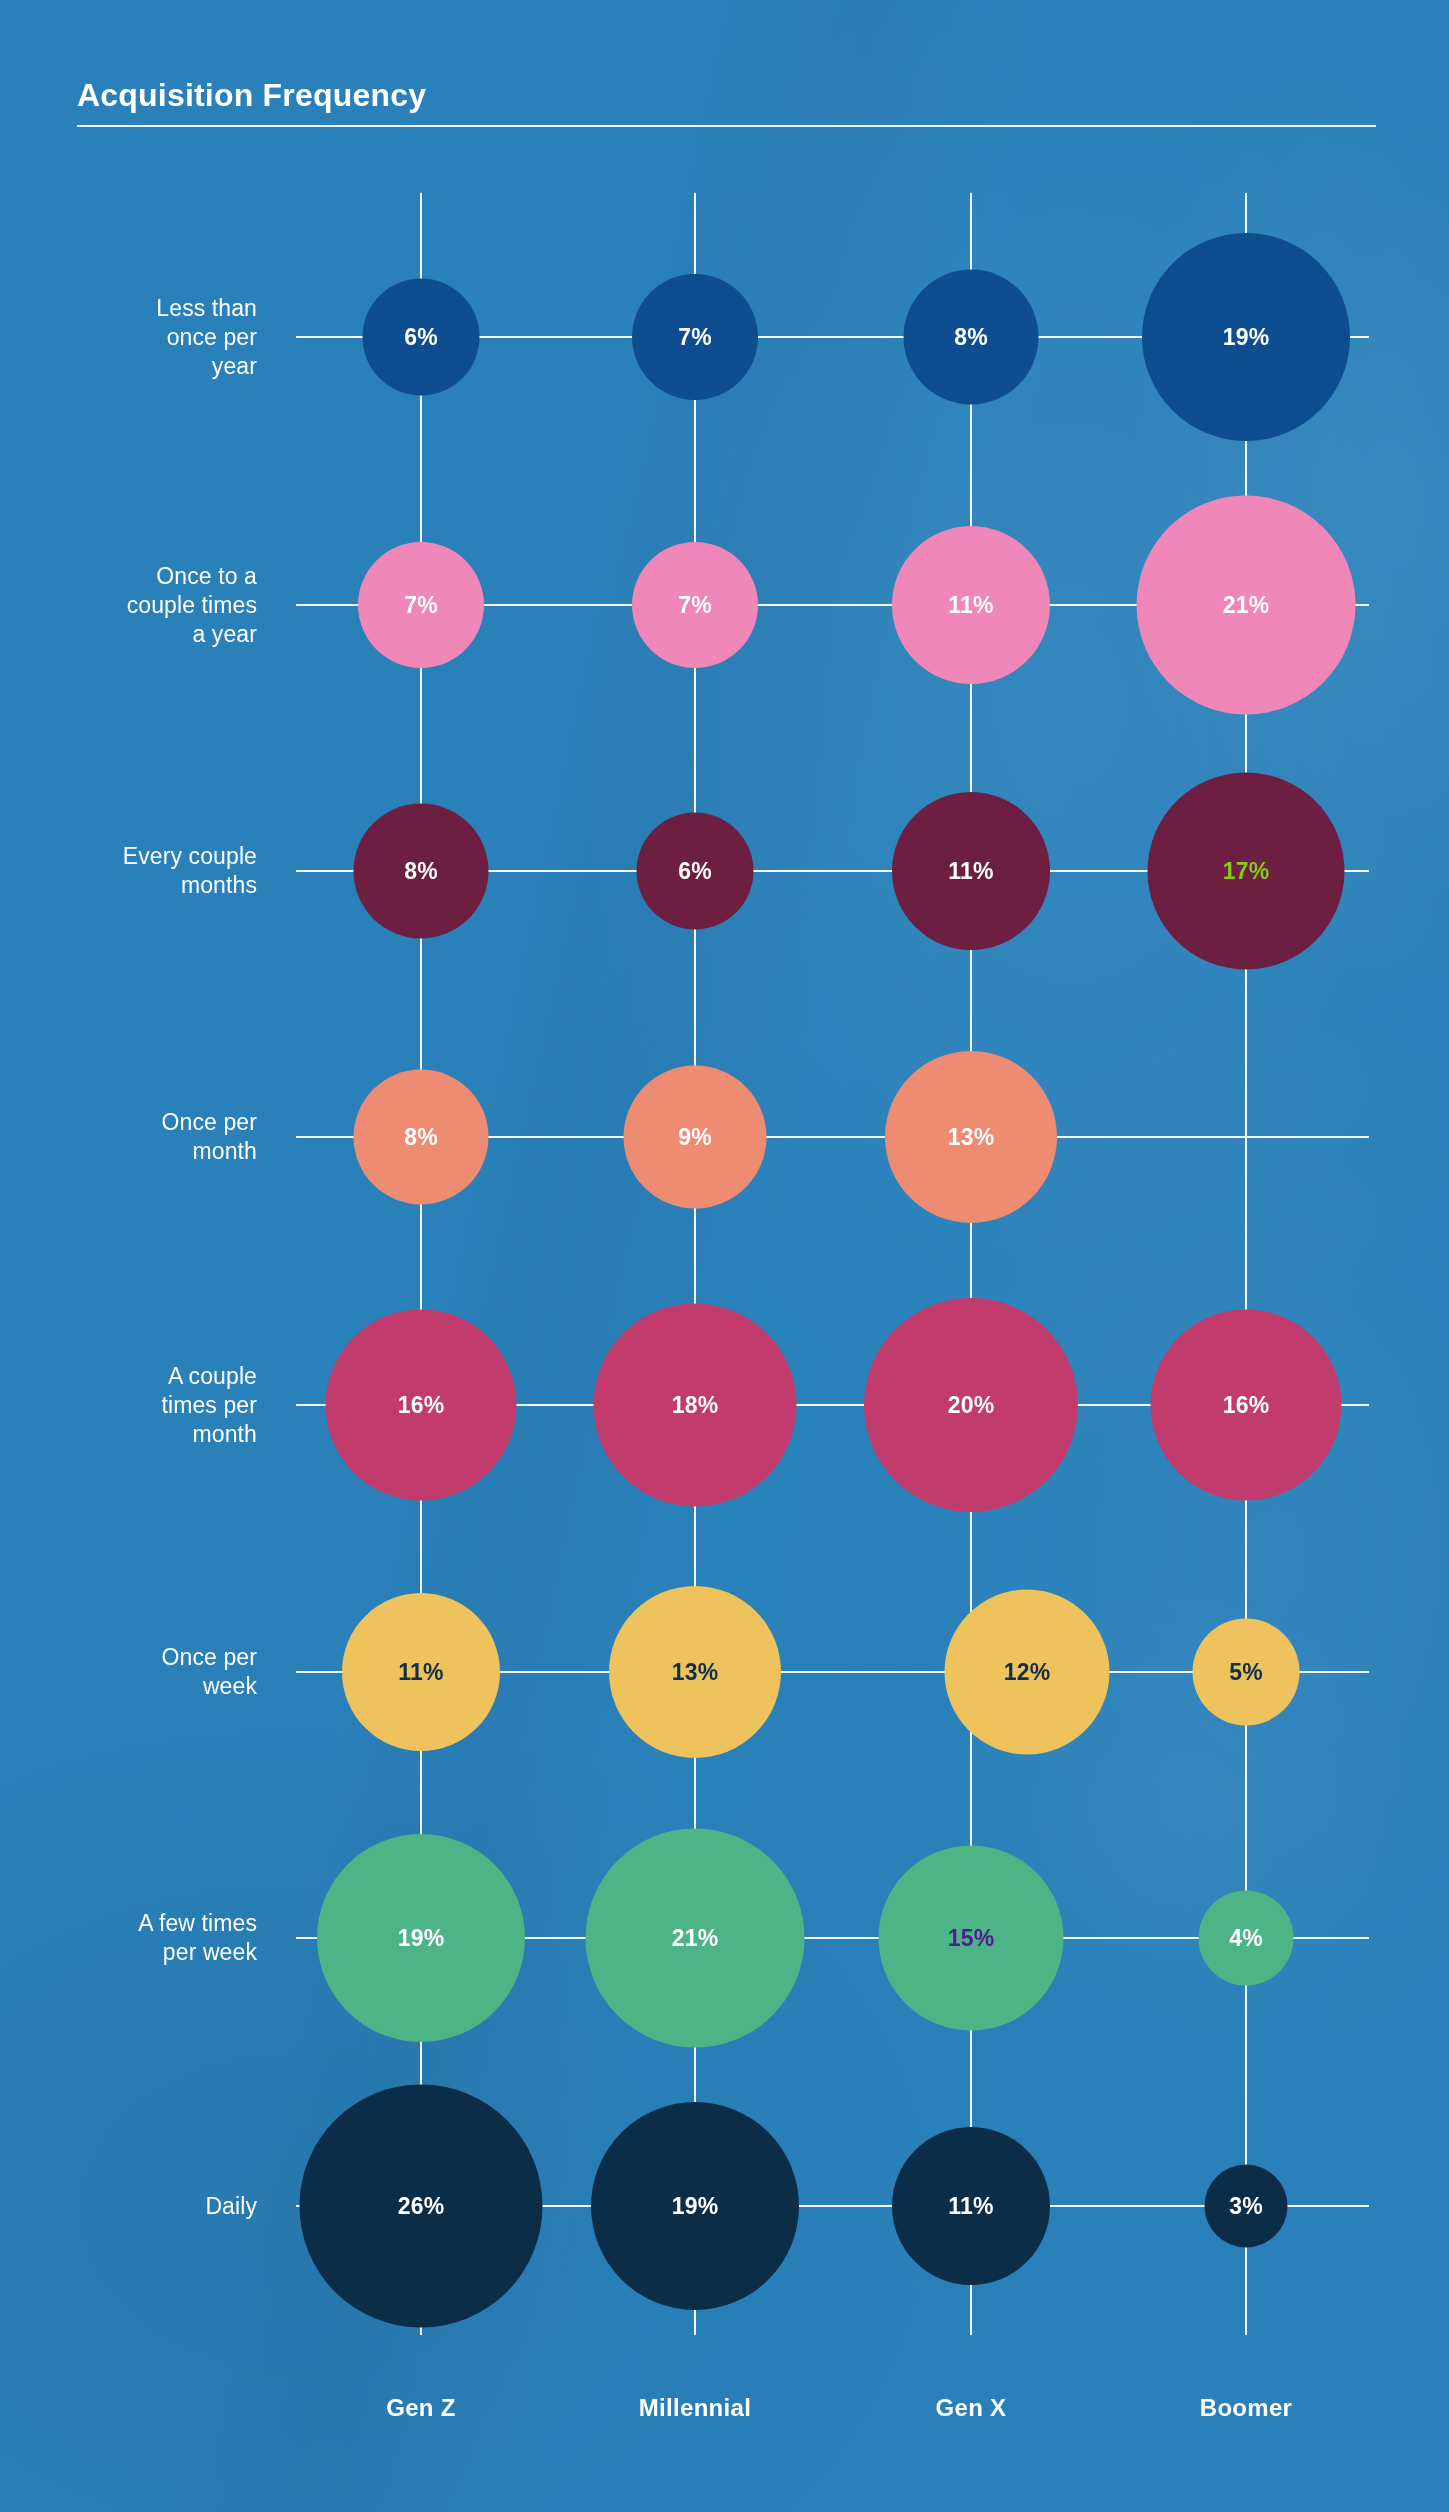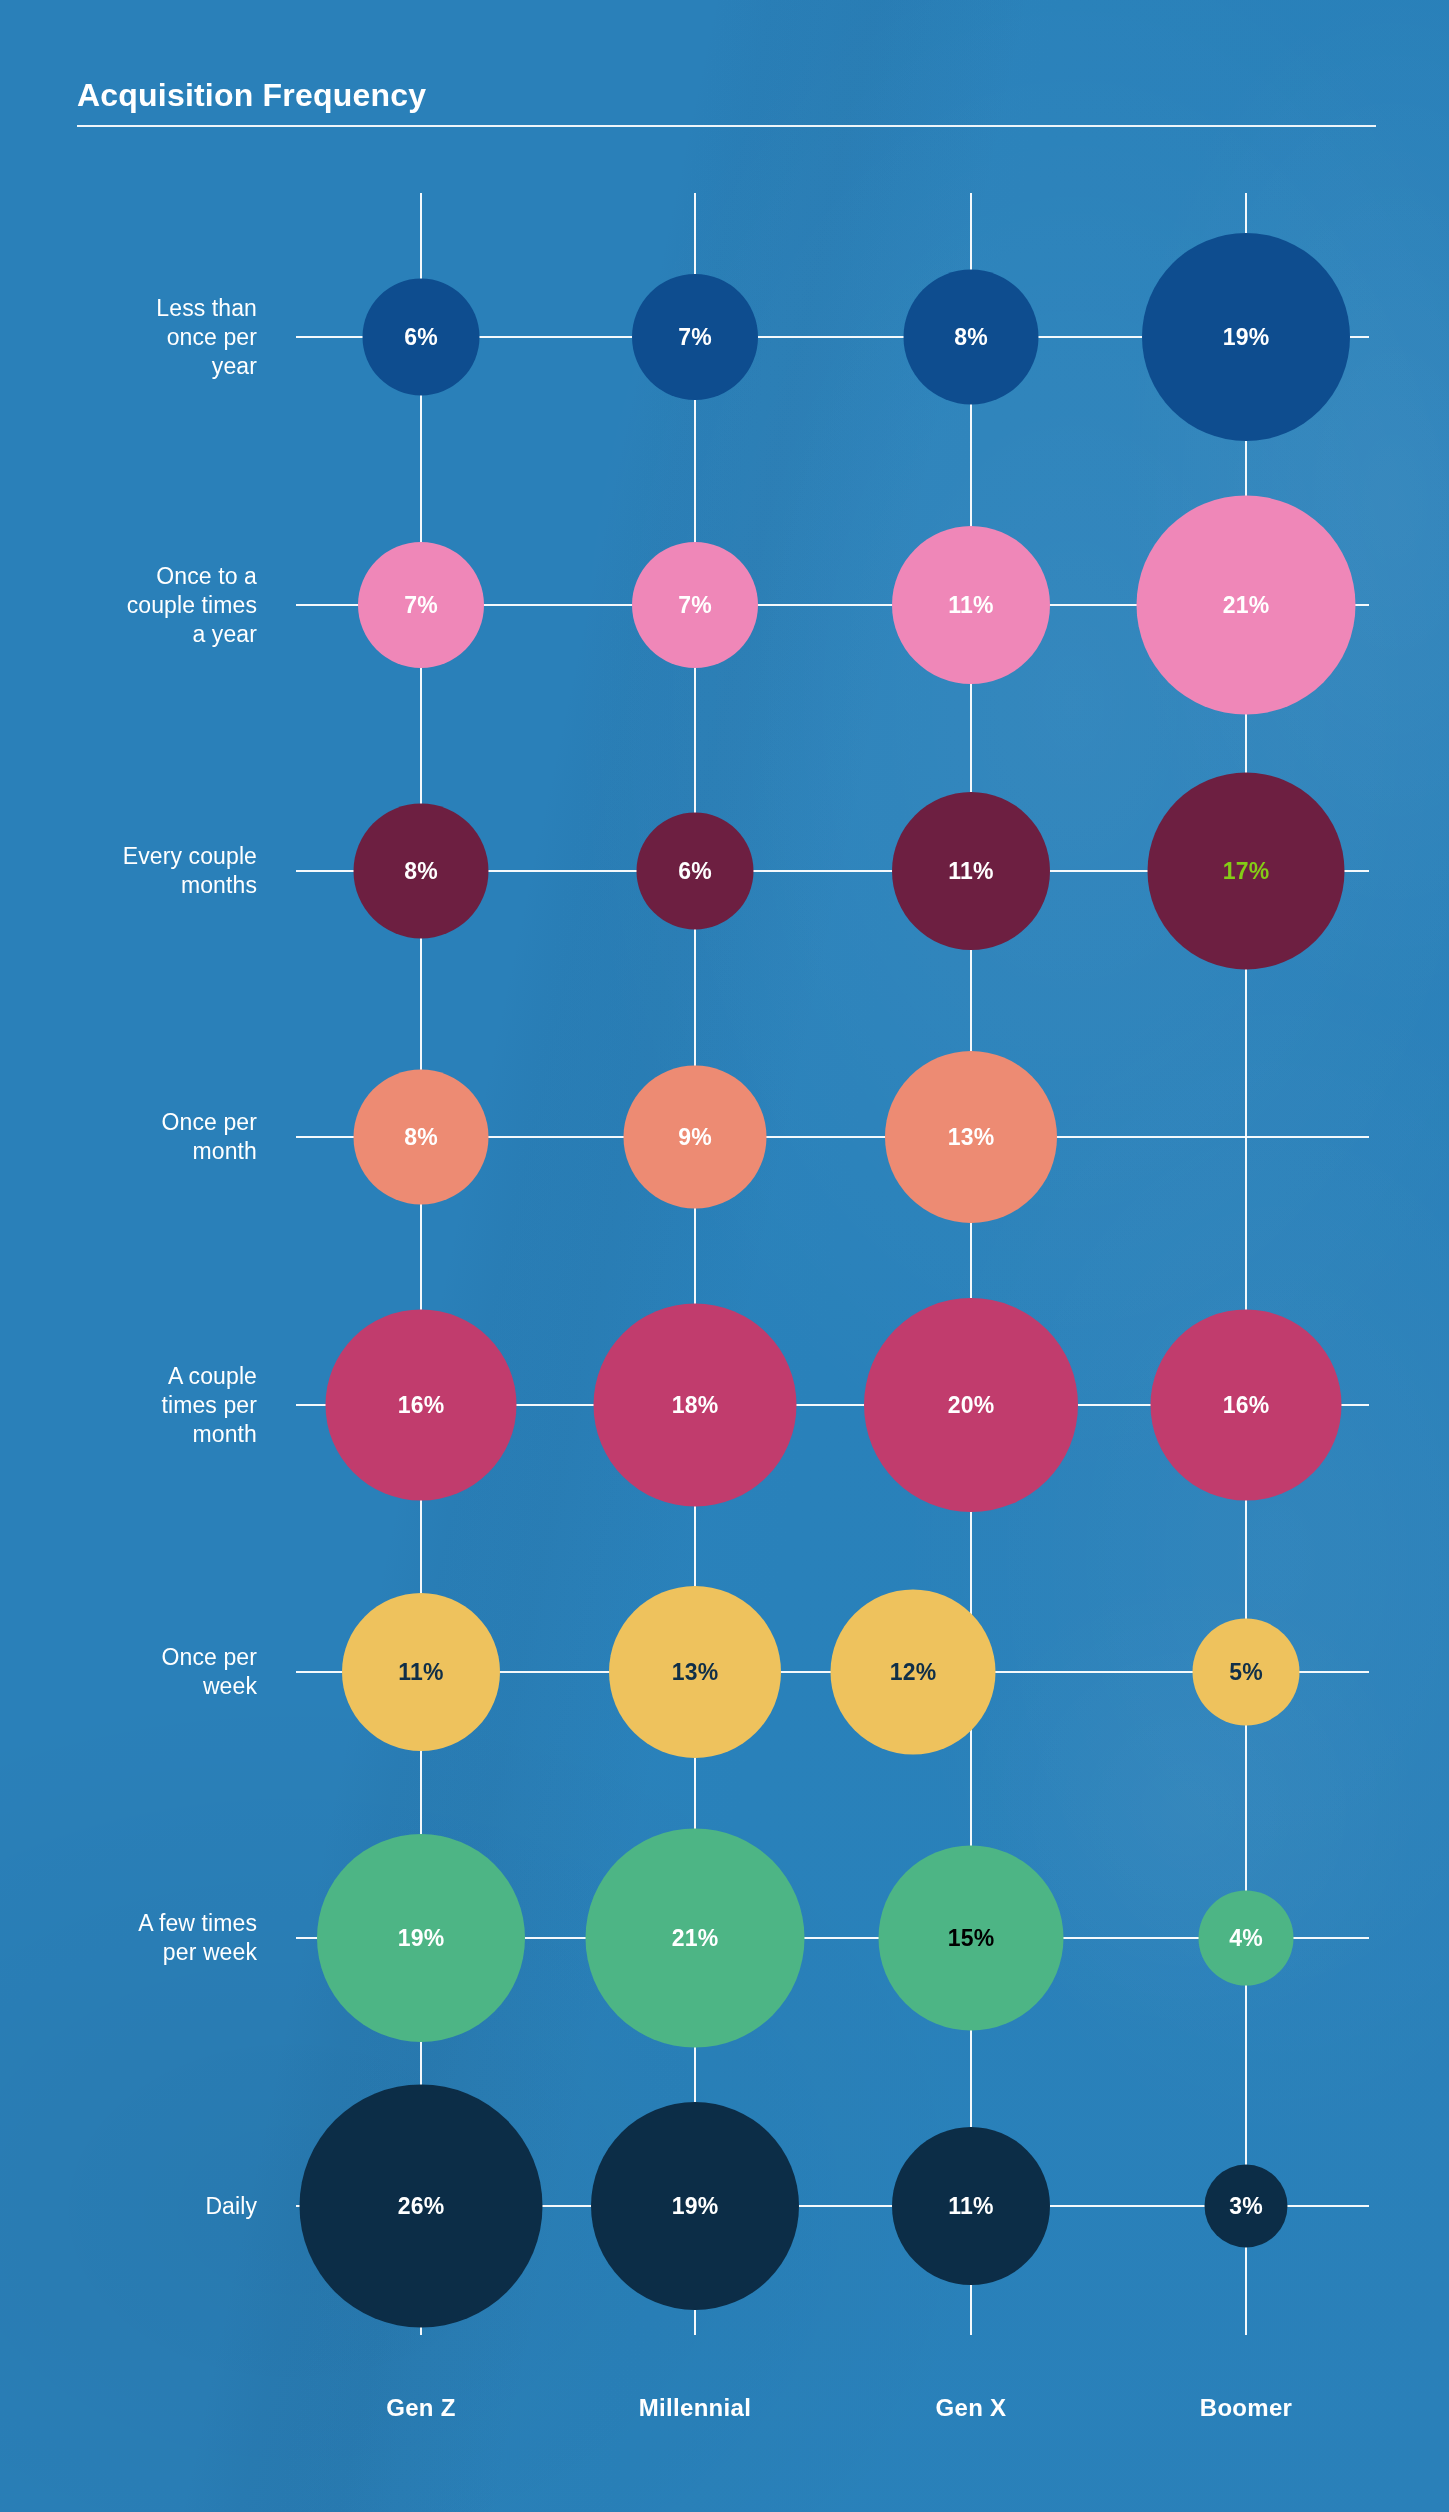--- a/index.html
+++ b/index.html
@@ -226,34 +226,34 @@
       </div>
       <div class="bubble" style="left: 1246px; top: 1405px; width: 191px; height: 191px; background: rgb(193, 60, 109);">
         <span class="bubble-value" style="color: rgb(255, 255, 255);">16%</span>
       </div>
       <div class="bubble" style="left: 421px; top: 1672px; width: 158px; height: 158px; background: rgb(238, 194, 93);">
         <span class="bubble-value" style="color: rgb(16, 47, 72);">11%</span>
       </div>
       <div class="bubble" style="left: 695px; top: 1672px; width: 172px; height: 172px; background: rgb(238, 194, 93);">
         <span class="bubble-value" style="color: rgb(16, 47, 72);">13%</span>
       </div>
-      <div class="bubble" style="left: 913px; top: 1672px; width: 165px; height: 165px; background: rgb(238, 194, 93);">
+      <div class="bubble" style="left: 1027px; top: 1672px; width: 165px; height: 165px; background: rgb(238, 194, 93);">
         <span class="bubble-value" style="color: rgb(16, 47, 72);">12%</span>
       </div>
       <div class="bubble" style="left: 1246px; top: 1672px; width: 107px; height: 107px; background: rgb(238, 194, 93);">
         <span class="bubble-value" style="color: rgb(16, 47, 72);">5%</span>
       </div>
       <div class="bubble" style="left: 421px; top: 1938px; width: 208px; height: 208px; background: rgb(77, 181, 133);">
         <span class="bubble-value" style="color: rgb(255, 255, 255);">19%</span>
       </div>
       <div class="bubble" style="left: 695px; top: 1938px; width: 219px; height: 219px; background: rgb(77, 181, 133);">
         <span class="bubble-value" style="color: rgb(255, 255, 255);">21%</span>
       </div>
       <div class="bubble" style="left: 971px; top: 1938px; width: 185px; height: 185px; background: rgb(77, 181, 133);">
-        <span class="bubble-value" style="color: #000000;">15%</span>
+        <span class="bubble-value" style="color: #4c1d95;">15%</span>
       </div>
       <div class="bubble" style="left: 1246px; top: 1938px; width: 95px; height: 95px; background: rgb(77, 181, 133);">
         <span class="bubble-value" style="color: rgb(255, 255, 255);">4%</span>
       </div>
       <div class="bubble" style="left: 421px; top: 2206px; width: 243px; height: 243px; background: rgb(12, 45, 71);">
         <span class="bubble-value" style="color: rgb(255, 255, 255);">26%</span>
       </div>
       <div class="bubble" style="left: 695px; top: 2206px; width: 208px; height: 208px; background: rgb(12, 45, 71);">
         <span class="bubble-value" style="color: rgb(255, 255, 255);">19%</span>
       </div>

